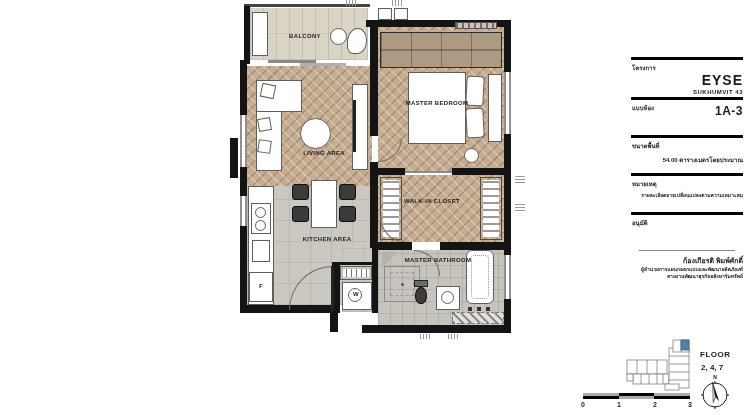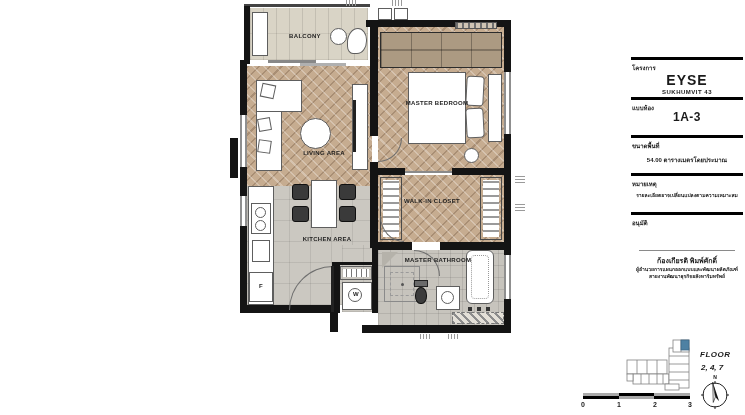--- a/index.html
+++ b/index.html
@@ -38,22 +38,22 @@
   .tick-v{position:absolute;background:repeating-linear-gradient(90deg,#9a9a9a 0 1px,transparent 1px 3px);}
   .arc-bl{position:absolute;border-left:1px solid #6e6e6e;border-bottom:1px solid #6e6e6e;border-bottom-left-radius:100%;box-sizing:border-box;}
   .arc-tl{position:absolute;border-left:1px solid #6e6e6e;border-top:1px solid #6e6e6e;border-top-left-radius:100%;box-sizing:border-box;}
   .arc-br{position:absolute;border-right:1px solid #6e6e6e;border-bottom:1px solid #6e6e6e;border-bottom-right-radius:100%;box-sizing:border-box;}
   .arc-tr{position:absolute;border-right:1px solid #6e6e6e;border-top:1px solid #6e6e6e;border-top-right-radius:100%;box-sizing:border-box;}
   .lbl{position:absolute;font-size:6px;font-weight:bold;letter-spacing:.3px;color:#1d1d1d;white-space:nowrap;transform:translateX(-50%);}
   
   .tb{position:absolute;left:631px;top:55px;width:112px;height:235px;}
   .tb-rule{position:absolute;left:0;width:112px;height:3px;background:#000;}
   .tb-label{position:absolute;left:1px;font-size:6px;font-weight:bold;white-space:nowrap;}
-  .tb-center{position:absolute;left:0;width:112px;text-align:center;white-space:nowrap;}
-  .keytext{position:absolute;font-weight:bold;white-space:nowrap;font-style:italic;}
+  .tb-center{position:absolute;left:0;width:112px;text-align:right;white-space:nowrap;}
+  .keytext{position:absolute;font-weight:bold;white-space:nowrap;}
   .scale-num{position:absolute;font-size:7px;font-weight:bold;transform:translateX(-50%);}
 </style>
 </head>
 <body>
 
 <div class="stage">
 
   <div class="floor-balc" style="left:250px;top:8px;width:118px;height:52px;"></div>
   <div class="floor-wood" style="left:378px;top:26px;width:126px;height:146px;"></div>
   <div class="floor-wood" style="left:247px;top:66px;width:125px;height:120px;"></div>
@@ -177,21 +177,21 @@
   <div class="tick-v" style="left:420px;top:334px;width:10px;height:5px;"></div>
   <div class="tick-v" style="left:448px;top:334px;width:10px;height:5px;"></div>
 
   <div class="tb">
     <div class="tb-rule" style="top:2px;"></div>
     <div class="tb-label" style="top:8px;">โครงการ</div>
     <div class="tb-center" style="top:17px;font-size:14px;font-weight:bold;letter-spacing:1px;">EYSE</div>
     <div class="tb-center" style="top:34px;font-size:6px;font-weight:bold;letter-spacing:.5px;">SUKHUMVIT 43</div>
     <div class="tb-rule" style="top:42px;"></div>
     <div class="tb-label" style="top:48px;">แบบห้อง</div>
-    <div class="tb-center" style="top:55px;font-size:12px;font-weight:bold;letter-spacing:.5px;">1A-3</div>
+    <div class="tb-center" style="top:49px;font-size:12px;font-weight:bold;letter-spacing:.5px;">1A-3</div>
     <div class="tb-rule" style="top:80px;"></div>
     <div class="tb-label" style="top:86px;">ขนาดพื้นที่</div>
     <div class="tb-center" style="top:100px;font-size:6px;font-weight:bold;">54.00 ตารางเมตรโดยประมาณ</div>
     <div class="tb-rule" style="top:118px;"></div>
     <div class="tb-label" style="top:124px;">หมายเหตุ</div>
     <div class="tb-center" style="top:136px;font-size:5px;font-weight:bold;">รายละเอียดอาจเปลี่ยนแปลงตามความเหมาะสม</div>
     <div class="tb-rule" style="top:157px;"></div>
     <div class="tb-label" style="top:163px;">อนุมัติ</div>
     <div style="position:absolute;top:195px;left:8px;width:96px;height:1px;background:#8a8a8a;"></div>
     <div class="tb-center" style="top:200px;font-size:7px;font-weight:bold;">ก้องเกียรติ พิมพ์ศักดิ์</div>

